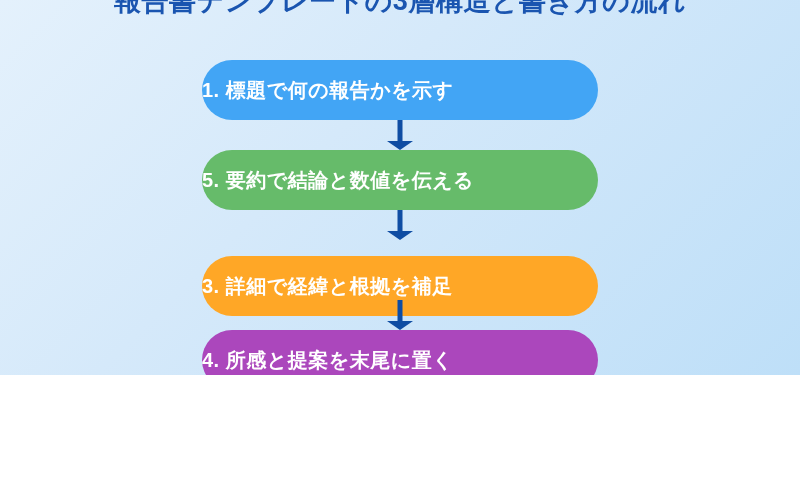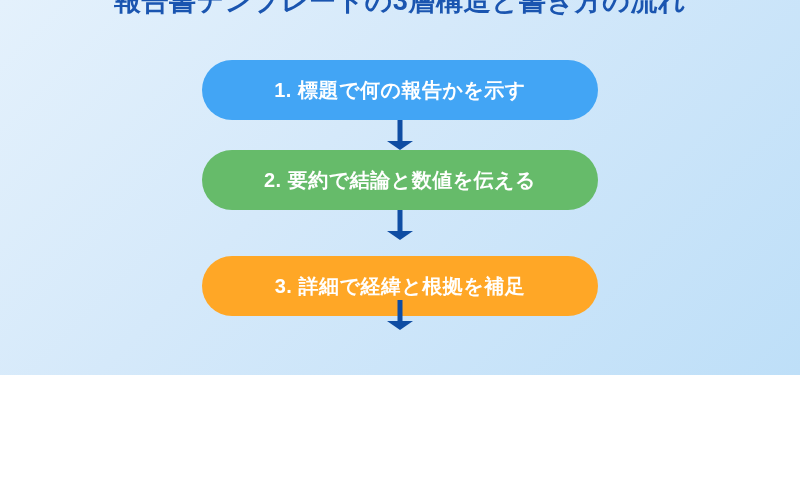--- a/index.html
+++ b/index.html
@@ -28,21 +28,21 @@
   }
 
   .pill {
     position: absolute;
     left: 202px;
     width: 396px;
     height: 60px;
     border-radius: 30px;
     display: flex;
     align-items: center;
-    justify-content: center;
+    justify-content: flex-start;
     color: #ffffff;
     font-size: 20px;
     font-weight: bold;
     letter-spacing: 0.5px;
     white-space: nowrap;
   }
   .pill.step-1 { top: 60px; }
   .pill.step-2 { top: 150px; }
   .pill.step-3 { top: 240px; margin-top: 16px; }
   .pill.step-4 { top: 330px; }
@@ -72,41 +72,44 @@
   </div>
 
   <div class="arrow gap-1" style="color: rgb(15, 77, 163);">
     <svg viewBox="0 0 28 30" xmlns="http://www.w3.org/2000/svg">
       <rect x="11.5" y="0" width="5" height="22" fill="currentColor"></rect>
       <polygon points="1,21 27,21 14,30" fill="currentColor"></polygon>
     </svg>
   </div>
 
   <div class="pill step-2" style="background-color: rgb(102, 187, 106);">
-    <span>2. 要約で結論と数値を伝える</span>
+    <span>5. 要約で結論と数値を伝える</span>
   </div>
 
   <div class="arrow gap-2" style="color: rgb(15, 77, 163);">
     <svg viewBox="0 0 28 30" xmlns="http://www.w3.org/2000/svg">
       <rect x="11.5" y="0" width="5" height="22" fill="currentColor"></rect>
       <polygon points="1,21 27,21 14,30" fill="currentColor"></polygon>
     </svg>
   </div>
 
   <div class="pill step-3" style="background-color: rgb(255, 167, 38);">
     <span>3. 詳細で経緯と根拠を補足</span>
   </div>
 
   <div class="arrow gap-3" style="color: rgb(15, 77, 163);">
     <svg viewBox="0 0 28 30" xmlns="http://www.w3.org/2000/svg">
       <rect x="11.5" y="0" width="5" height="22" fill="currentColor"></rect>
       <polygon points="1,21 27,21 14,30" fill="currentColor"></polygon>
     </svg>
   </div>
 
+  <div class="pill step-4" style="background-color: rgb(171, 71, 188);">
+    <span>4. 所感と提案を末尾に置く</span>
+  </div>
 
   <div class="arrow gap-4" style="color: rgb(15, 77, 163);">
     <svg viewBox="0 0 28 30" xmlns="http://www.w3.org/2000/svg">
       <rect x="11.5" y="0" width="5" height="22" fill="currentColor"></rect>
       <polygon points="1,21 27,21 14,30" fill="currentColor"></polygon>
     </svg>
   </div>
 
 
 </div>

